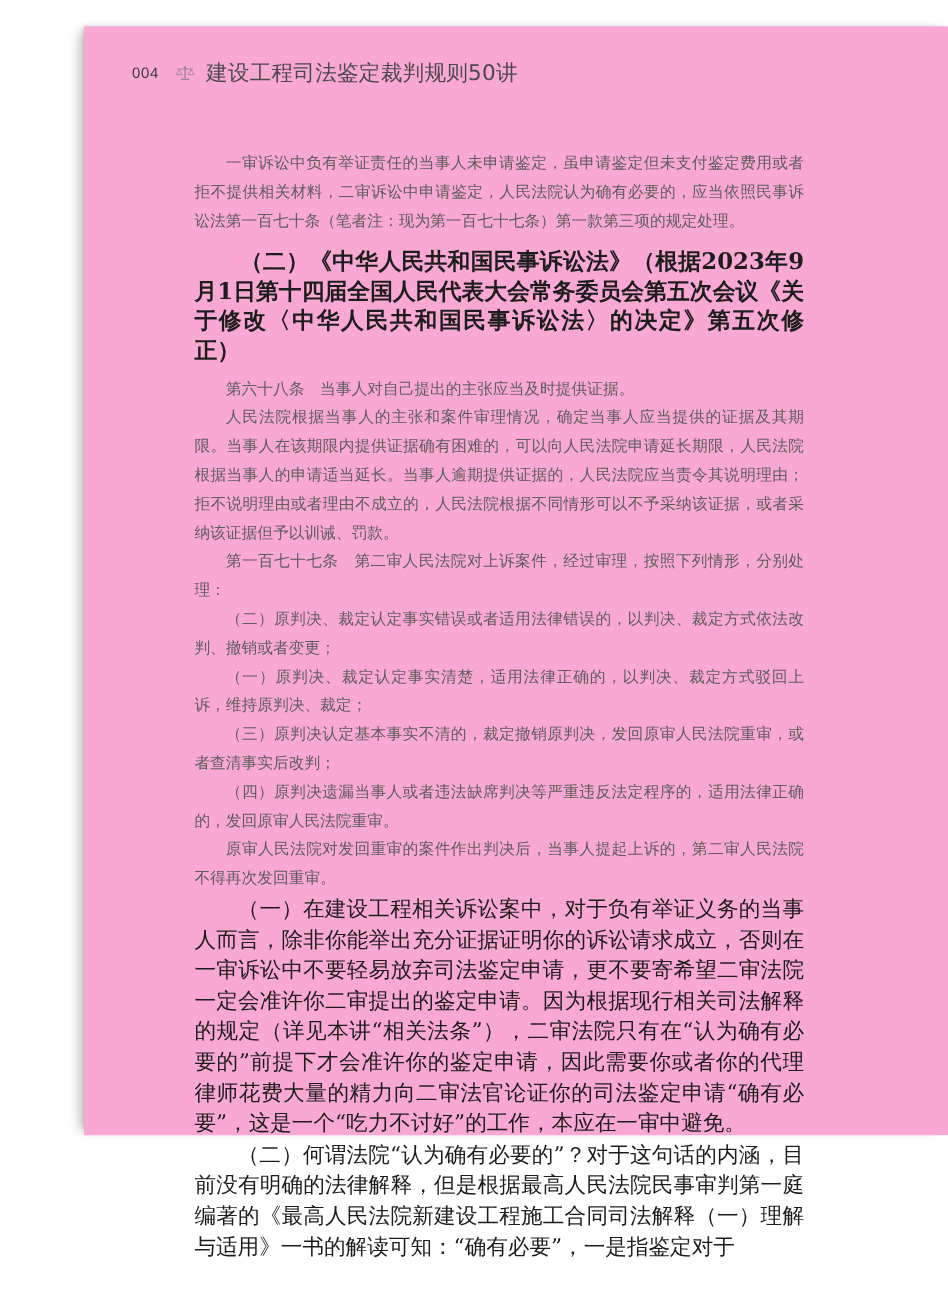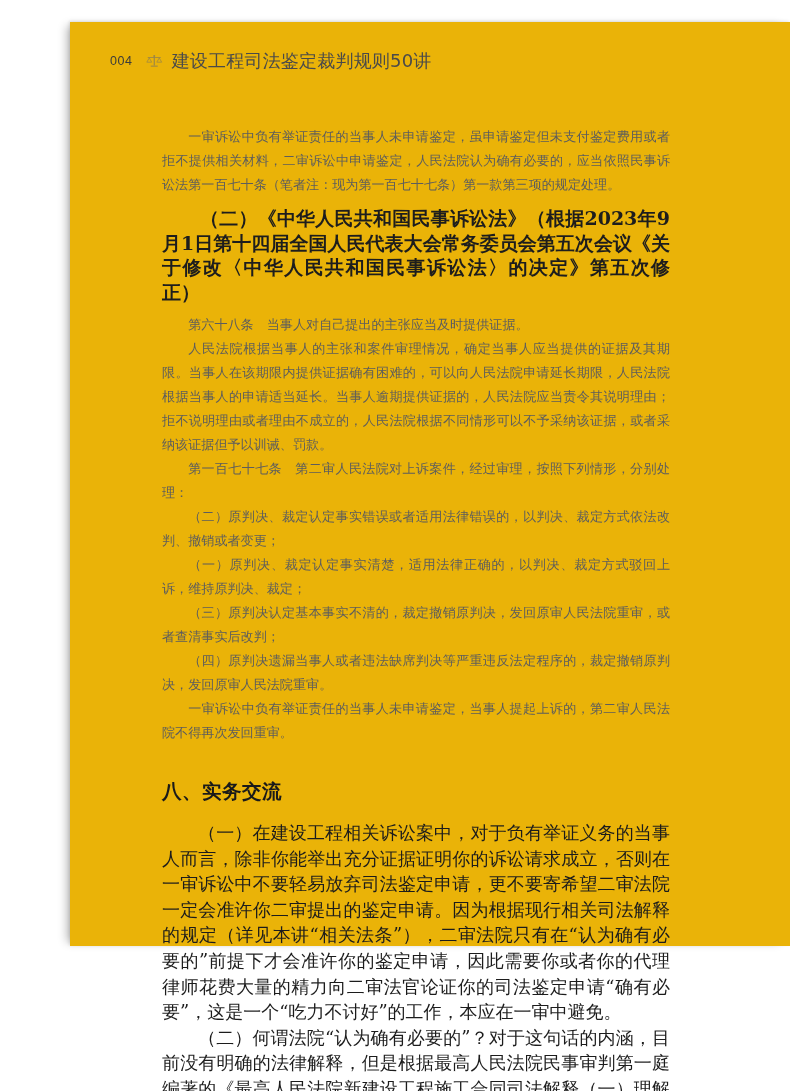--- a/index.html
+++ b/index.html
@@ -15,21 +15,21 @@
     font-family: "DejaVu Sans", sans-serif;
   }
 
   
   .page-sheet {
     position: absolute;
     left: 70px;
     top: 22px;
     width: 720px;
     height: 924px;
-    background: #eab308;
+    background: #f9a8d4;
     box-shadow: -7px 0 9px -4px rgba(0,0,0,0.28),
                 -1px -1px 3px rgba(0,0,0,0.10);
   }
 
   
   .running-head {
     position: absolute;
     left: 40px;
     top: 27px;
     display: flex;
@@ -148,25 +148,24 @@
 
     <div class="law-heading">（二）《中华人民共和国民事诉讼法》（根据2023年9月1日第十四届全国人民代表大会常务委员会第五次会议《关于修改〈中华人民共和国民事诉讼法〉的决定》第五次修正）</div>
 
     <div class="quote-block">
       <p>第六十八条　当事人对自己提出的主张应当及时提供证据。</p>
       <p>人民法院根据当事人的主张和案件审理情况，确定当事人应当提供的证据及其期限。当事人在该期限内提供证据确有困难的，可以向人民法院申请延长期限，人民法院根据当事人的申请适当延长。当事人逾期提供证据的，人民法院应当责令其说明理由；拒不说明理由或者理由不成立的，人民法院根据不同情形可以不予采纳该证据，或者采纳该证据但予以训诫、罚款。</p>
       <p>第一百七十七条　第二审人民法院对上诉案件，经过审理，按照下列情形，分别处理：</p>
       <p>（二）原判决、裁定认定事实错误或者适用法律错误的，以判决、裁定方式依法改判、撤销或者变更；</p>
       <p>（一）原判决、裁定认定事实清楚，适用法律正确的，以判决、裁定方式驳回上诉，维持原判决、裁定；</p>
       <p>（三）原判决认定基本事实不清的，裁定撤销原判决，发回原审人民法院重审，或者查清事实后改判；</p>
-      <p>（四）原判决遗漏当事人或者违法缺席判决等严重违反法定程序的，裁定撤销原判决，发回原审人民法院重审。</p>
-      <p>一审诉讼中负有举证责任的当事人未申请鉴定，当事人提起上诉的，第二审人民法院不得再次发回重审。</p>
+      <p>（四）原判决遗漏当事人或者违法缺席判决等严重违反法定程序的，适用法律正确的，发回原审人民法院重审。</p>
+      <p>原审人民法院对发回重审的案件作出判决后，当事人提起上诉的，第二审人民法院不得再次发回重审。</p>
     </div>
 
-    <h2 class="section-heading">八、实务交流</h2>
 
     <div class="commentary">
       <p>（一）在建设工程相关诉讼案中，对于负有举证义务的当事人而言，除非你能举出充分证据证明你的诉讼请求成立，否则在一审诉讼中不要轻易放弃司法鉴定申请，更不要寄希望二审法院一定会准许你二审提出的鉴定申请。因为根据现行相关司法解释的规定（详见本讲“相关法条”），二审法院只有在“认为确有必要的”前提下才会准许你的鉴定申请，因此需要你或者你的代理律师花费大量的精力向二审法官论证你的司法鉴定申请“确有必要”，这是一个“吃力不讨好”的工作，本应在一审中避免。</p>
       <p>（二）何谓法院“认为确有必要的”？对于这句话的内涵，目前没有明确的法律解释，但是根据最高人民法院民事审判第一庭编著的《最高人民法院新建设工程施工合同司法解释（一）理解与适用》一书的解读可知：“确有必要”，一是指鉴定对于</p>
     </div>
 
   </div>
 </div>
 
 </body></html>

